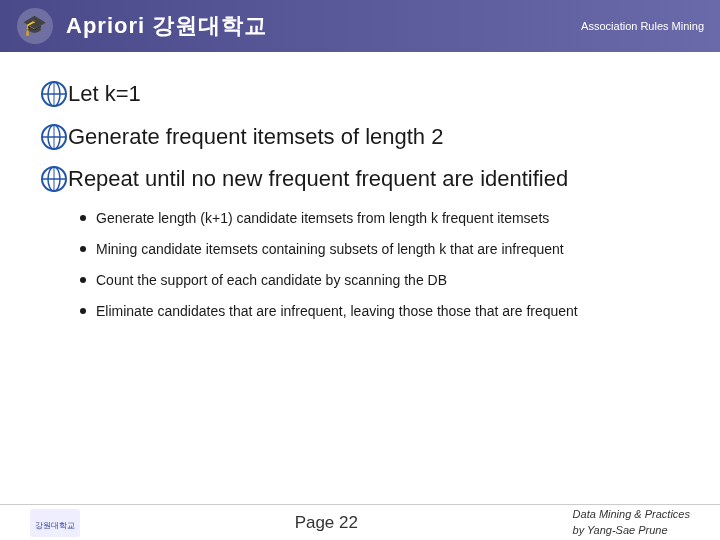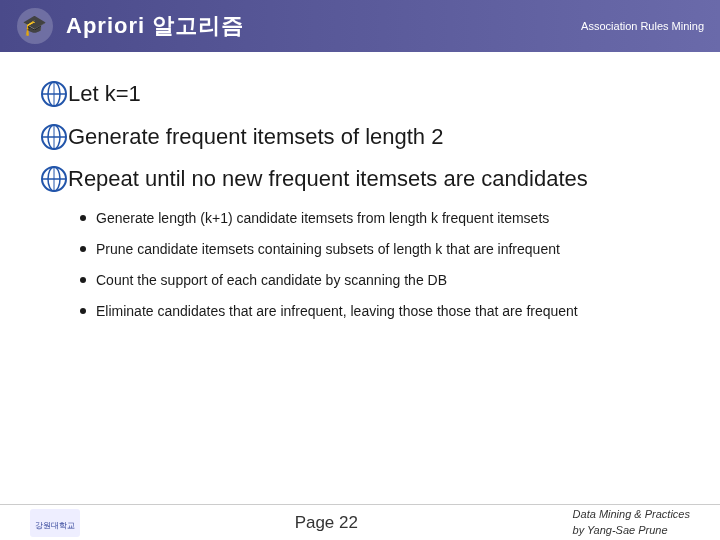--- a/index.html
+++ b/index.html
@@ -138,21 +138,21 @@
   </style>
 </head>
 <body>
 
 <div class="header">
 
   <svg class="header-logo" viewBox="0 0 38 38">
     <circle cx="19" cy="19" r="18" fill="#ffffff" opacity="0.2"></circle>
     <text x="19" y="25" text-anchor="middle" font-size="20" fill="#ffffff">🎓</text>
   </svg>
-  <span class="header-title">Apriori 알고리즘</span>
+  <span class="header-title">Apriori 강원대학교</span>
   <div class="header-subtitle">
     <span class="header-subtitle-line1">Association Rules Mining</span>
   </div>
 </div>
 
 <div class="main">
 
   <div class="bullet-item">
     <svg class="globe-svg" viewBox="0 0 28 28">
       <circle cx="14" cy="14" r="12" fill="none" stroke="#2255aa" stroke-width="2"></circle>
@@ -173,33 +173,33 @@
     <span class="bullet-text-main">Generate frequent itemsets of length 2</span>
   </div>
 
   <div class="bullet-item">
     <svg class="globe-svg" viewBox="0 0 28 28">
       <circle cx="14" cy="14" r="12" fill="none" stroke="#2255aa" stroke-width="2"></circle>
       <ellipse cx="14" cy="14" rx="6" ry="12" fill="none" stroke="#2255aa" stroke-width="1.5"></ellipse>
       <line x1="2" y1="14" x2="26" y2="14" stroke="#2255aa" stroke-width="1.5"></line>
       <line x1="14" y1="2" x2="14" y2="26" stroke="#2255aa" stroke-width="1"></line>
     </svg>
-    <span class="bullet-text-main">Repeat until no new frequent itemsets are candidates</span>
+    <span class="bullet-text-main">Repeat until no new frequent frequent are identified</span>
   </div>
 
   <div class="sub-list">
 
     <div class="sub-item">
       <div class="sub-bullet"></div>
       <span>Generate length (k+1) candidate itemsets from length k frequent itemsets</span>
     </div>
 
     <div class="sub-item">
       <div class="sub-bullet"></div>
-      <span>Prune candidate itemsets containing subsets of length k that are infrequent</span>
+      <span>Mining candidate itemsets containing subsets of length k that are infrequent</span>
     </div>
 
     <div class="sub-item">
       <div class="sub-bullet"></div>
       <span>Count the support of each candidate by scanning the DB</span>
     </div>
 
     <div class="sub-item">
       <div class="sub-bullet"></div>
       <span>Eliminate candidates that are infrequent, leaving those those that are frequent</span>

